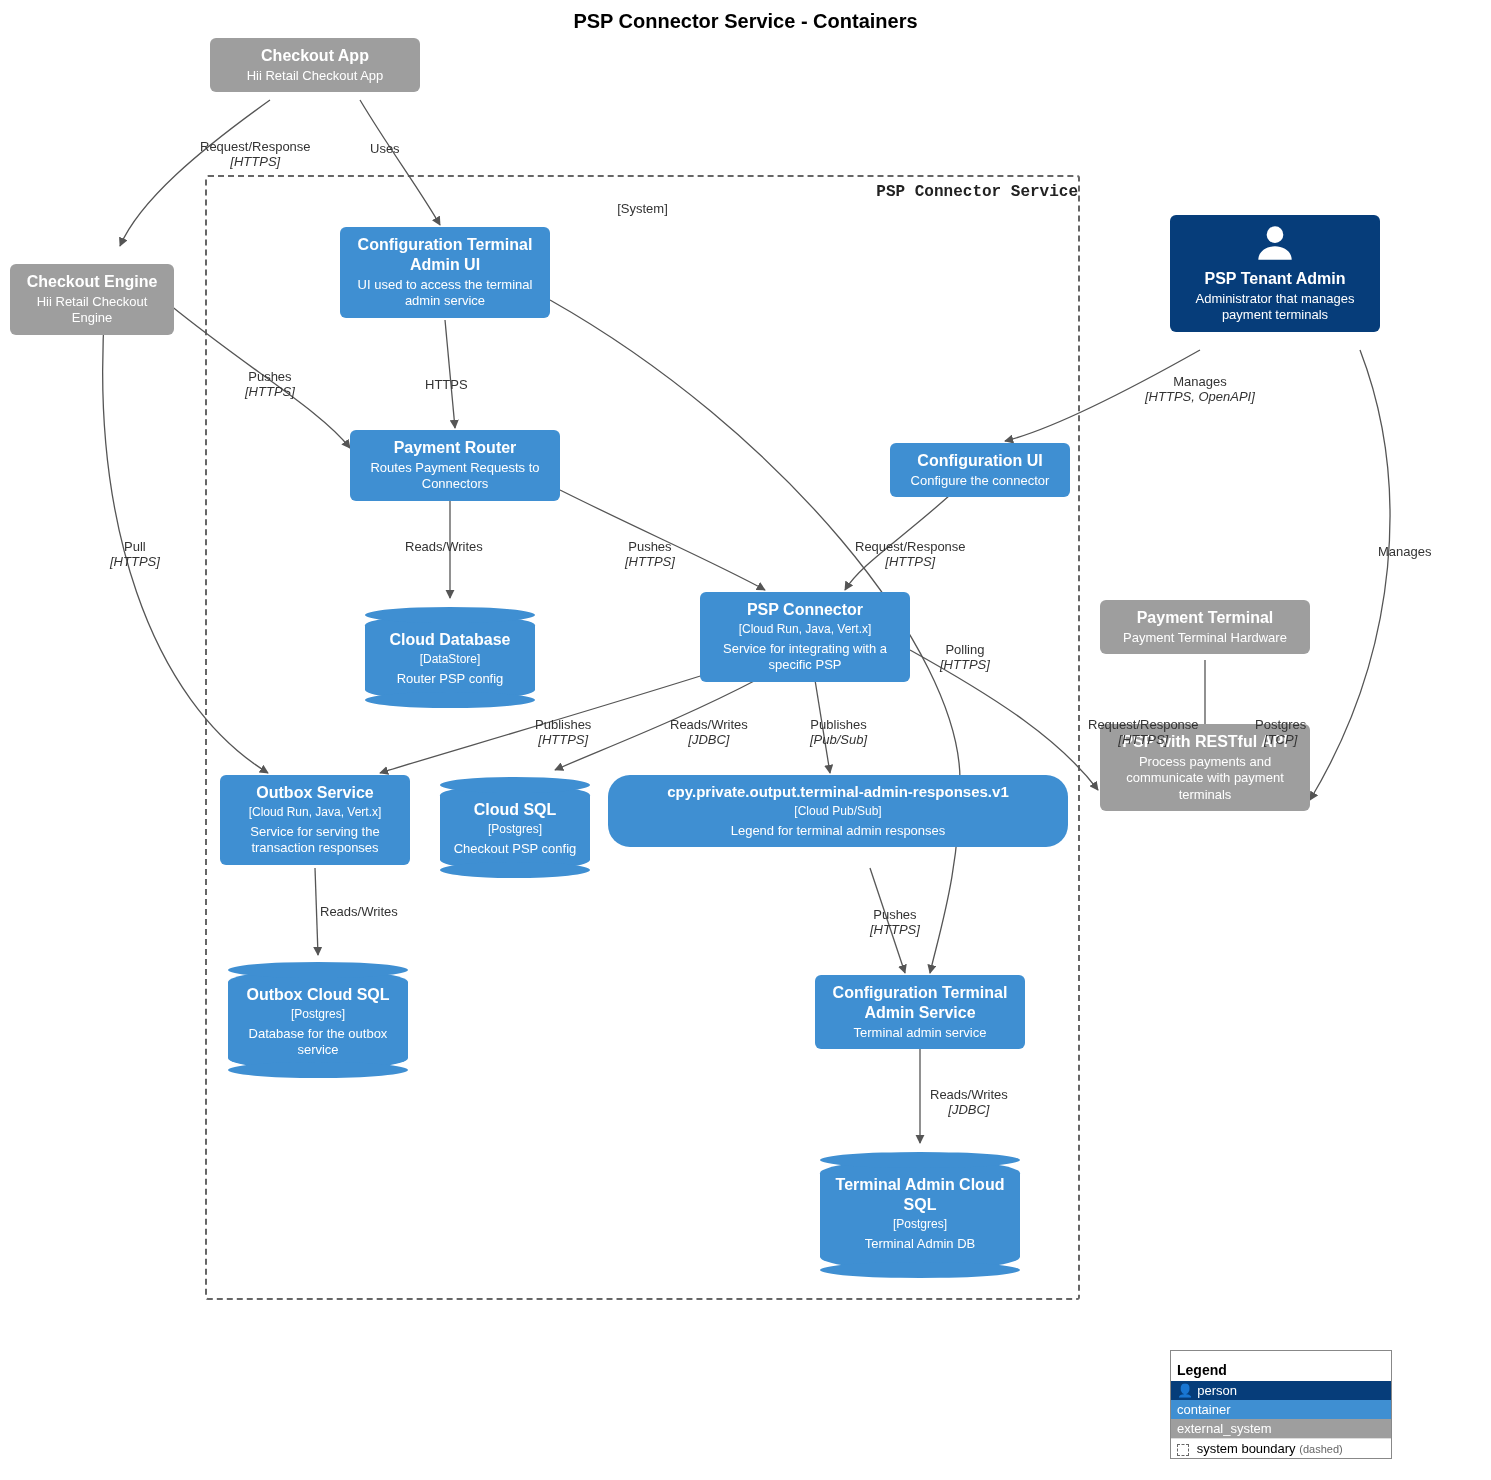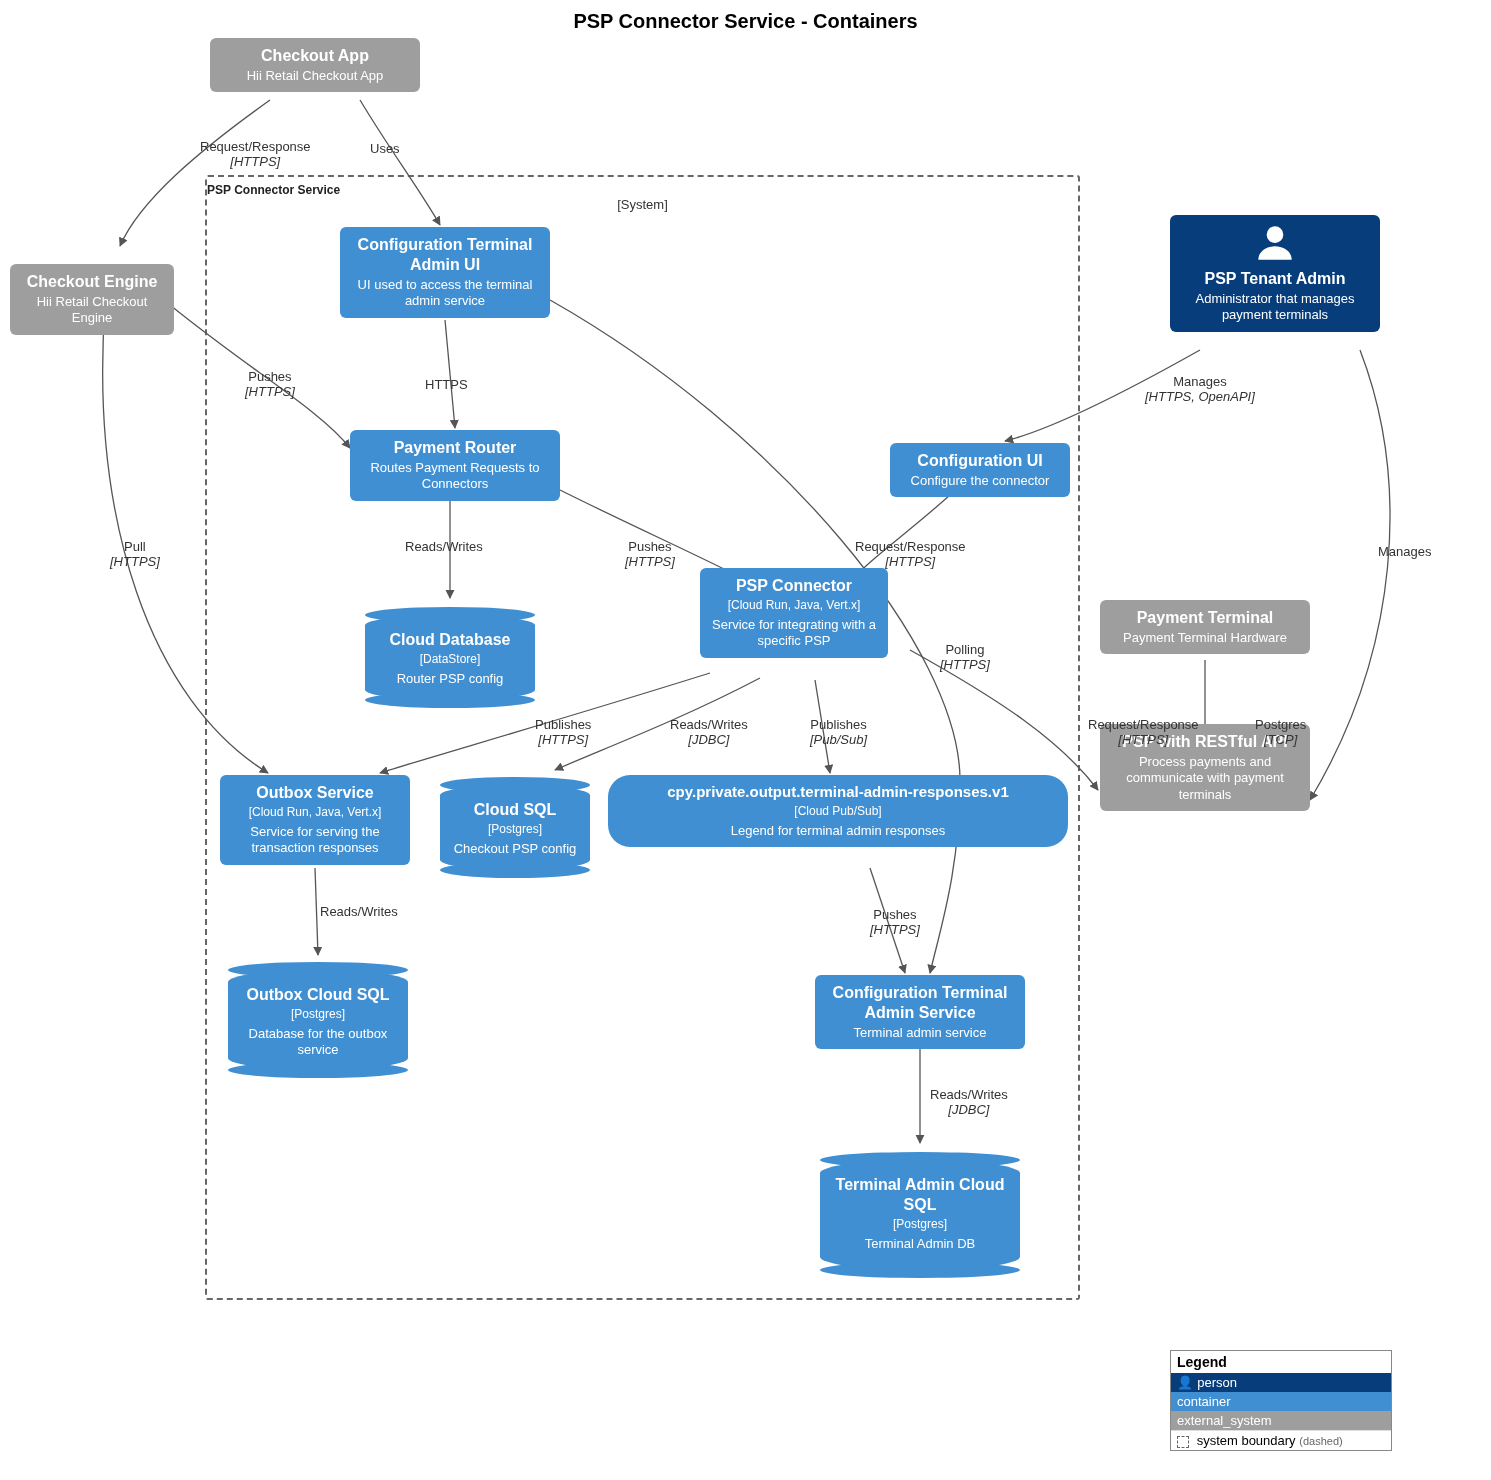--- a/index.html
+++ b/index.html
@@ -22,25 +22,26 @@
     font-size: 20px;
     color: #000;
   }
   .boundary {
     position: absolute;
     border: 2px dashed #666;
     border-radius: 3px;
     box-sizing: border-box;
   }
   .boundary-title {
-    text-align: left;
-    font-size: 12px;
+    text-align: right;
+    font-size: 16px;
     font-weight: bold;
     margin-top: 6px;
     color: #222;
+    font-family: Liberation Mono, monospace;
   }
   .boundary-sub {
     text-align: center;
     font-size: 13px;
     color: #333;
   }
   .node {
     position: absolute;
     box-sizing: border-box;
     border-radius: 6px;
@@ -107,20 +108,21 @@
   .legend {
     position: absolute;
     font-size: 14px;
     border: 1px solid #888;
     width: 220px;
   }
   .legend-title {
     font-weight: bold;
     padding: 3px 6px;
     color: #000;
+    margin-top: 8px;
   }
   .legend-row {
     padding: 2px 6px;
     color: #fff;
     font-size: 13px;
   }
   .legend-row.person { background: #063d7a; }
   .legend-row.container { background: #3f8fd2; }
   .legend-row.external { background: #9e9e9e; }
   .legend-row.boundary-leg { background: #fff; color:#000; border-top: 1px solid #ddd;}
@@ -185,21 +187,21 @@
   <div class="node container-node" style="left:350px; top:430px; width:210px;">
     <div class="name">Payment Router</div>
     <div class="desc">Routes Payment Requests to Connectors</div>
   </div>
 
   <div class="node container-node" style="left:890px; top:443px; width:180px;">
     <div class="name">Configuration UI</div>
     <div class="desc">Configure the connector</div>
   </div>
 
-  <div class="node container-node" style="left:700px; top:568px; width:188px;">
+  <div class="node container-node" style="left:700px; top:592px; width:210px;">
     <div class="name">PSP Connector</div>
     <div class="tech">[Cloud Run, Java, Vert.x]</div>
     <div class="desc">Service for integrating with a specific PSP</div>
   </div>
 
   <div class="node container-node db" style="left:365px; top:615px; width:170px; height:85px; padding-top:15px;">
     <div class="name">Cloud Database</div>
     <div class="tech">[DataStore]</div>
     <div class="desc">Router PSP config</div>
   </div>

